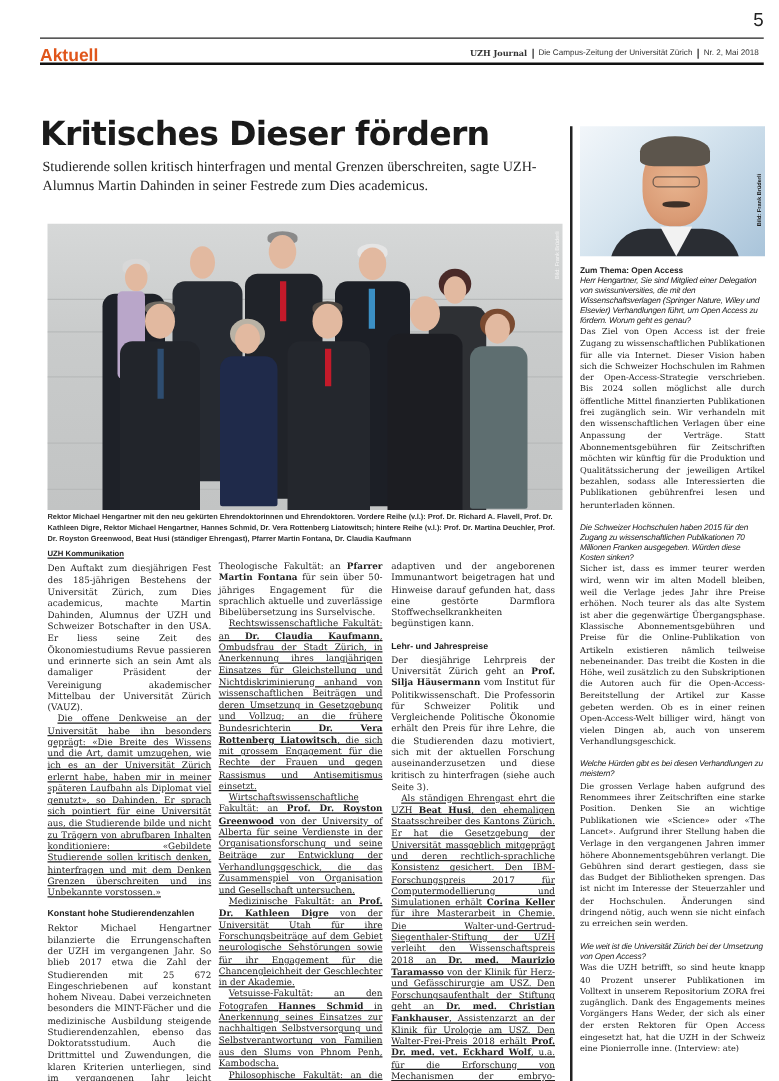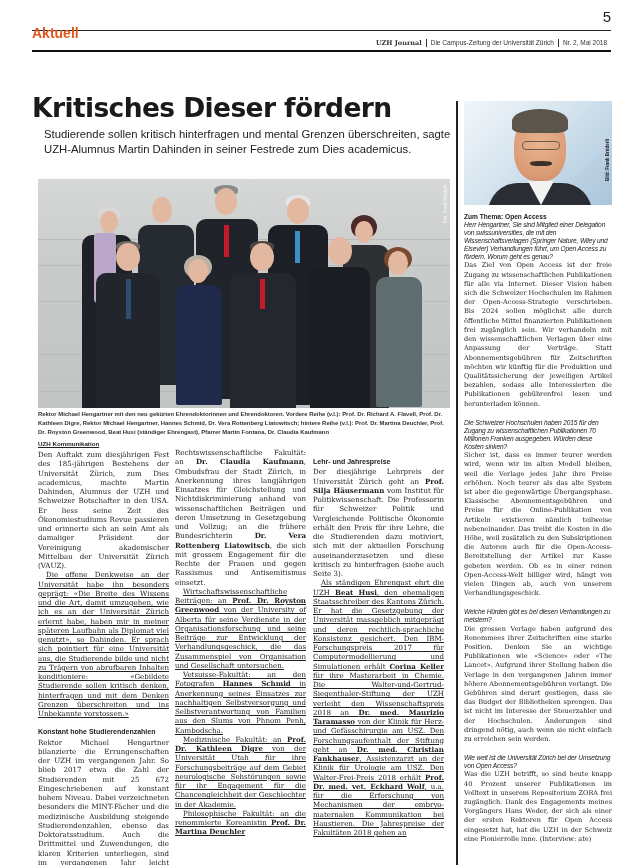--- a/index.html
+++ b/index.html
@@ -1,28 +1,28 @@
 <!DOCTYPE html>
 <html><head>
 <meta charset="utf-8">
 <style>
   * { box-sizing: border-box; margin: 0; padding: 0; }
   html, body { width: 623px; height: 865px; background: #ffffff; overflow: hidden; }
   body { position: relative; font-family: "DejaVu Serif", serif; color: #1a1a1a; }
 
   .page-number { position: absolute; top: 8px; right: 12px; font-family: "Liberation Sans", sans-serif; font-size: 15px; color: #222; }
   .header-rule-top { position: absolute; left: 32px; right: 12px; top: 30px; height: 1px; background: #222; }
-  .section-label { position: absolute; left: 32px; top: 25px; font-family: "Liberation Sans", sans-serif; font-weight: bold; font-size: 14px; color: #e0561b; }
+  .section-label { position: absolute; left: 32px; top: 36px; font-family: "Liberation Sans", sans-serif; font-weight: bold; font-size: 14px; color: #e0561b; }
   .masthead { position: absolute; right: 12px; top: 39px; font-family: "Liberation Sans", sans-serif; font-size: 6.5px; color: #333; display: flex; gap: 0; white-space: nowrap; }
   .masthead span { padding: 0 4px; border-left: 1px solid #333; }
   .masthead span:first-child { border-left: none; font-family: "DejaVu Serif", serif; font-weight: bold; }
   .header-rule-bottom { position: absolute; left: 32px; right: 12px; top: 50px; height: 2px; background: #111; }
 
   .headline { position: absolute; left: 32px; top: 92px; font-family: "DejaVu Sans", sans-serif; font-size: 26.5px; font-weight: bold; letter-spacing: -0.6px; color: #1a1a1a; }
-  .subhead { position: absolute; left: 44px; top: 127px; width: 420px; font-family: Liberation Sans, sans-serif; font-size: 11.3px; line-height: 14.5px; color: #222; }
+  .subhead { position: absolute; left: 34px; top: 127px; width: 420px; font-family: Liberation Serif, serif; font-size: 11.3px; line-height: 14.5px; color: #222; }
 
   .main-photo { position: absolute; left: 38px; top: 179px; width: 412px; height: 229px; overflow: hidden; background: linear-gradient(180deg, #d6d8d8 0%, #c9cbcb 40%, #c2c4c4 100%); }
   .stairs { position: absolute; left: 0; right: 0; height: 1px; background: #b8baba; }
   .photo-credit-main { position: absolute; right: 2px; top: 6px; writing-mode: vertical-rl; transform: rotate(180deg); font-family: "Liberation Sans", sans-serif; font-size: 4.5px; color: #f4f4f4; }
   .person { position: absolute; }
   .person .head { position: absolute; border-radius: 50%; background: #e2b9a0; }
   .person .hair { position: absolute; border-radius: 50% 50% 30% 30%; }
   .person .body { position: absolute; border-radius: 10px 10px 2px 2px; }
   .person .tie { position: absolute; width: 5px; }
 
@@ -144,29 +144,31 @@
   <div class="col col1">
     <div class="byline">UZH Kommunikation</div>
     <p>Den Auftakt zum diesjährigen Fest des 185-jährigen Bestehens der Universität Zürich, zum Dies academicus, machte Martin Dahinden, Alumnus der UZH und Schweizer Botschafter in den USA. Er liess seine Zeit des Ökonomiestudiums Revue passieren und erinnerte sich an sein Amt als damaliger Präsident der Vereinigung akademischer Mittelbau der Universität Zürich (VAUZ).</p>
     <p>Die offene Denkweise an der Universität habe ihn besonders geprägt: «Die Breite des Wissens und die Art, damit umzugehen, wie ich es an der Universität Zürich erlernt habe, haben mir in meiner späteren Laufbahn als Diplomat viel genutzt», so Dahinden. Er sprach sich pointiert für eine Universität aus, die Studierende bilde und nicht zu Trägern von abrufbaren Inhalten konditioniere: «Gebildete Studierende sollen kritisch denken, hinterfragen und mit dem Denken Grenzen überschreiten und ins Unbekannte vorstossen.»</p>
     <div class="subhead-inline">Konstant hohe Studierendenzahlen</div>
     <p class="noindent">Rektor Michael Hengartner bilanzierte die Errungenschaften der UZH im vergangenen Jahr. So blieb 2017 etwa die Zahl der Studierenden mit 25 672 Eingeschriebenen auf konstant hohem Niveau. Dabei verzeichneten besonders die MINT-Fächer und die medizinische Ausbildung steigende Studierendenzahlen, ebenso das Doktoratsstudium. Auch die Drittmittel und Zuwendungen, die klaren Kriterien unterliegen, sind im vergangenen Jahr leicht angestiegen. Zudem ist die UZH ins Hochschulnetzwerk der «Universitas 21» aufgenommen worden und hat strategische Partnerschaften mit der Freien Universität Berlin und mit den Universitäten Prag und Genf unterzeichnet.</p>
 
   </div>
 
   <div class="col col2">
+    <p class="noindent"><span>Theologische Fakultät: an </span><b>Pfarrer Martin Fontana</b><span> für sein über 50-jähriges Engagement für die sprachlich aktuelle und zuverlässige Bibelübersetzung ins Surselvische.</span></p>
     <p><span>Rechtswissenschaftliche Fakultät: an </span><b>Dr. Claudia Kaufmann</b><span>, Ombudsfrau der Stadt Zürich, in Anerkennung ihres langjährigen Einsatzes für Gleichstellung und Nichtdiskriminierung anhand von wissenschaftlichen Beiträgen und deren Umsetzung in Gesetzgebung und Vollzug; an die frühere Bundesrichterin </span><b>Dr. Vera Rottenberg Liatowitsch</b><span>, die sich mit grossem Engagement für die Rechte der Frauen und gegen Rassismus und Antisemitismus einsetzt.</span></p>
-    <p><span>Wirtschaftswissenschaftliche Beiträgen: an </span><b>Prof. Dr. Royston Greenwood</b><span> von der University of Alberta für seine Verdienste in der Organisationsforschung und seine Beiträge zur Entwicklung der Verhandlungsgeschick, die das Zusammenspiel von Organisation und Gesellschaft untersuchen.</span></p>
+    <p><span>Wirtschaftswissenschaftliche Fakultät: an </span><b>Prof. Dr. Royston Greenwood</b><span> von der University of Alberta für seine Verdienste in der Organisationsforschung und seine Beiträge zur Entwicklung der Verhandlungsgeschick, die das Zusammenspiel von Organisation und Gesellschaft untersuchen.</span></p>
+    <p><span>Medizinische Fakultät: an </span><b>Prof. Dr. Kathleen Digre</b><span> von der Universität Utah für ihre Forschungsbeiträge auf dem Gebiet neurologische Sehstörungen sowie für ihr Engagement für die Chancengleichheit der Geschlechter in der Akademie.</span></p>
     <p><span>Vetsuisse-Fakultät: an den Fotografen </span><b>Hannes Schmid</b><span> in Anerkennung seines Einsatzes zur nachhaltigen Selbstversorgung und Selbstverantwortung von Familien aus den Slums von Phnom Penh, Kambodscha.</span></p>
-    <p><span>Medizinische Fakultät: an </span><b>Prof. Dr. Kathleen Digre</b><span> von der Universität Utah für ihre Forschungsbeiträge auf dem Gebiet neurologische Sehstörungen sowie für ihr Engagement für die Chancengleichheit der Geschlechter in der Akademie.</span></p>
     <p><span>Philosophische Fakultät: an die renommierte Koreanistin </span><b>Prof. Dr. Martina Deuchler</b></p>
 
   </div>
 
   <div class="col col3">
+    <p class="noindent">adaptiven und der angeborenen Immunantwort beigetragen hat und Hinweise darauf gefunden hat, dass eine gestörte Darmflora Stoffwechselkrankheiten begünstigen kann.</p>
     <div class="subhead-inline">Lehr- und Jahrespreise</div>
     <p class="noindent"><span>Der diesjährige Lehrpreis der Universität Zürich geht an </span><b>Prof. Silja Häusermann</b><span> vom Institut für Politikwissenschaft. Die Professorin für Schweizer Politik und Vergleichende Politische Ökonomie erhält den Preis für ihre Lehre, die die Studierenden dazu motiviert, sich mit der aktuellen Forschung auseinanderzusetzen und diese kritisch zu hinterfragen (siehe auch Seite 3).</span></p>
     <p><span>Als ständigen Ehrengast ehrt die UZH </span><b>Beat Husi</b><span>, den ehemaligen Staatsschreiber des Kantons Zürich. Er hat die Gesetzgebung der Universität massgeblich mitgeprägt und deren rechtlich-sprachliche Konsistenz gesichert. Den IBM-Forschungspreis 2017 für Computermodellierung und Simulationen erhält </span><b>Corina Keller</b><span> für ihre Masterarbeit in Chemie. Die Walter-und-Gertrud-Siegenthaler-Stiftung der UZH verleiht den Wissenschaftspreis 2018 an </span><b>Dr. med. Maurizio Taramasso</b><span> von der Klinik für Herz- und Gefässchirurgie am USZ. Den Forschungsaufenthalt der Stiftung geht an </span><b>Dr. med. Christian Fankhauser</b><span>, Assistenzarzt an der Klinik für Urologie am USZ. Den Walter-Frei-Preis 2018 erhält </span><b>Prof. Dr. med. vet. Eckhard Wolf</b><span>, u.a. für die Erforschung von Mechanismen der embryo-maternalen Kommunikation bei Haustieren. Die Jahrespreise der Fakultäten 2018 gehen an </span></p>
   </div>
 </div>
 
 <div class="sidebar-rule"></div>
 <aside class="sidebar">
   <div class="portrait">
     <div class="suit"></div>

